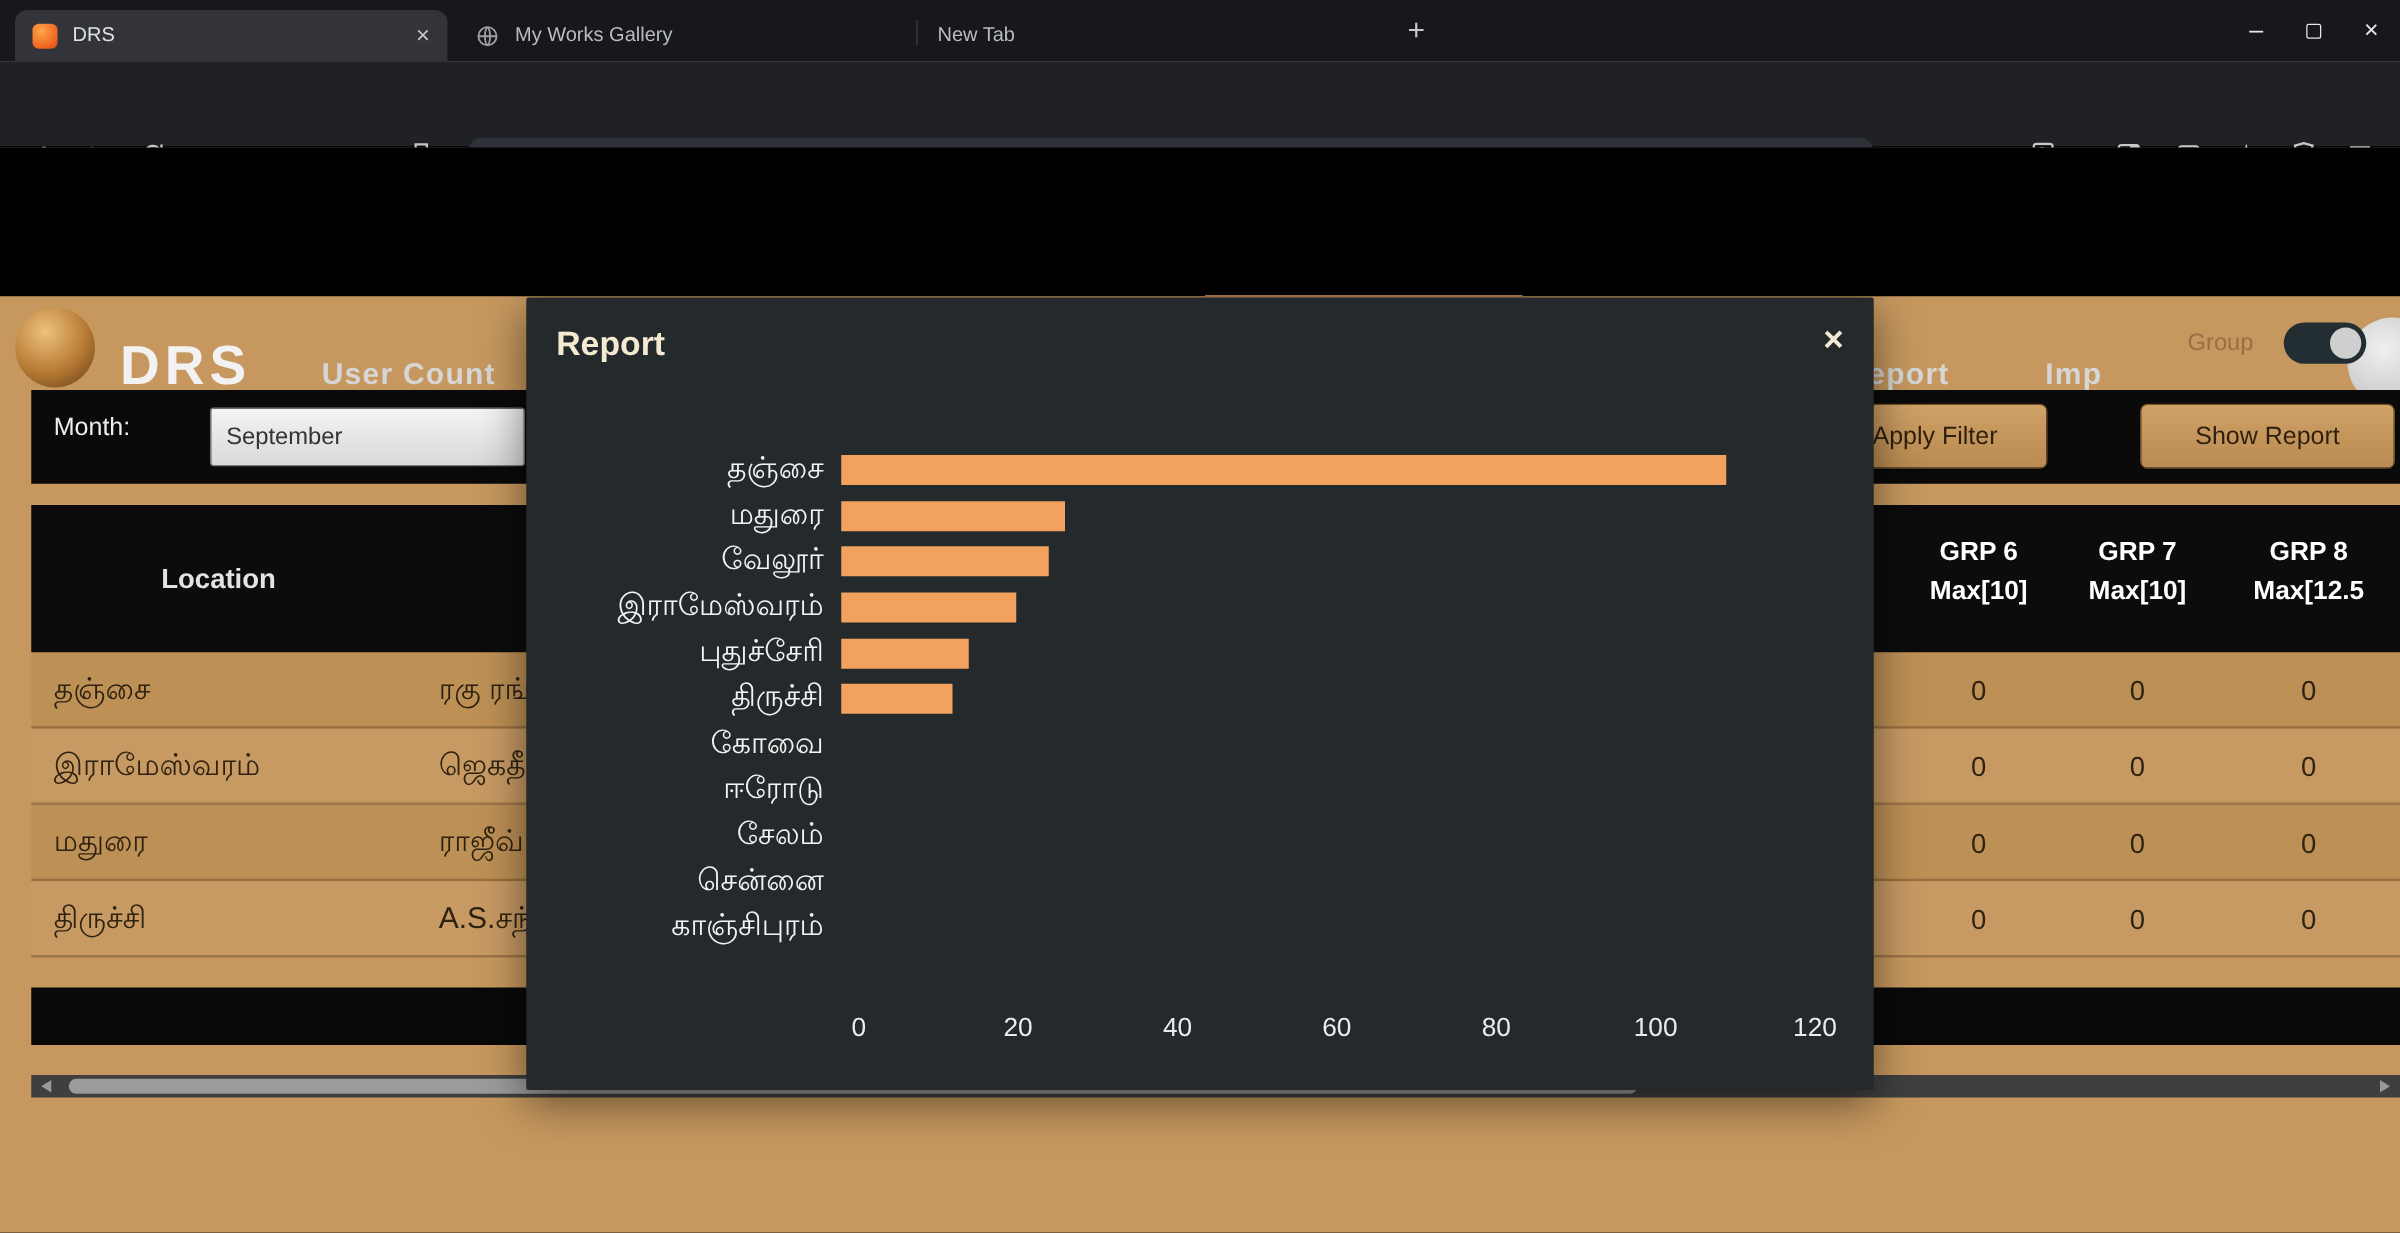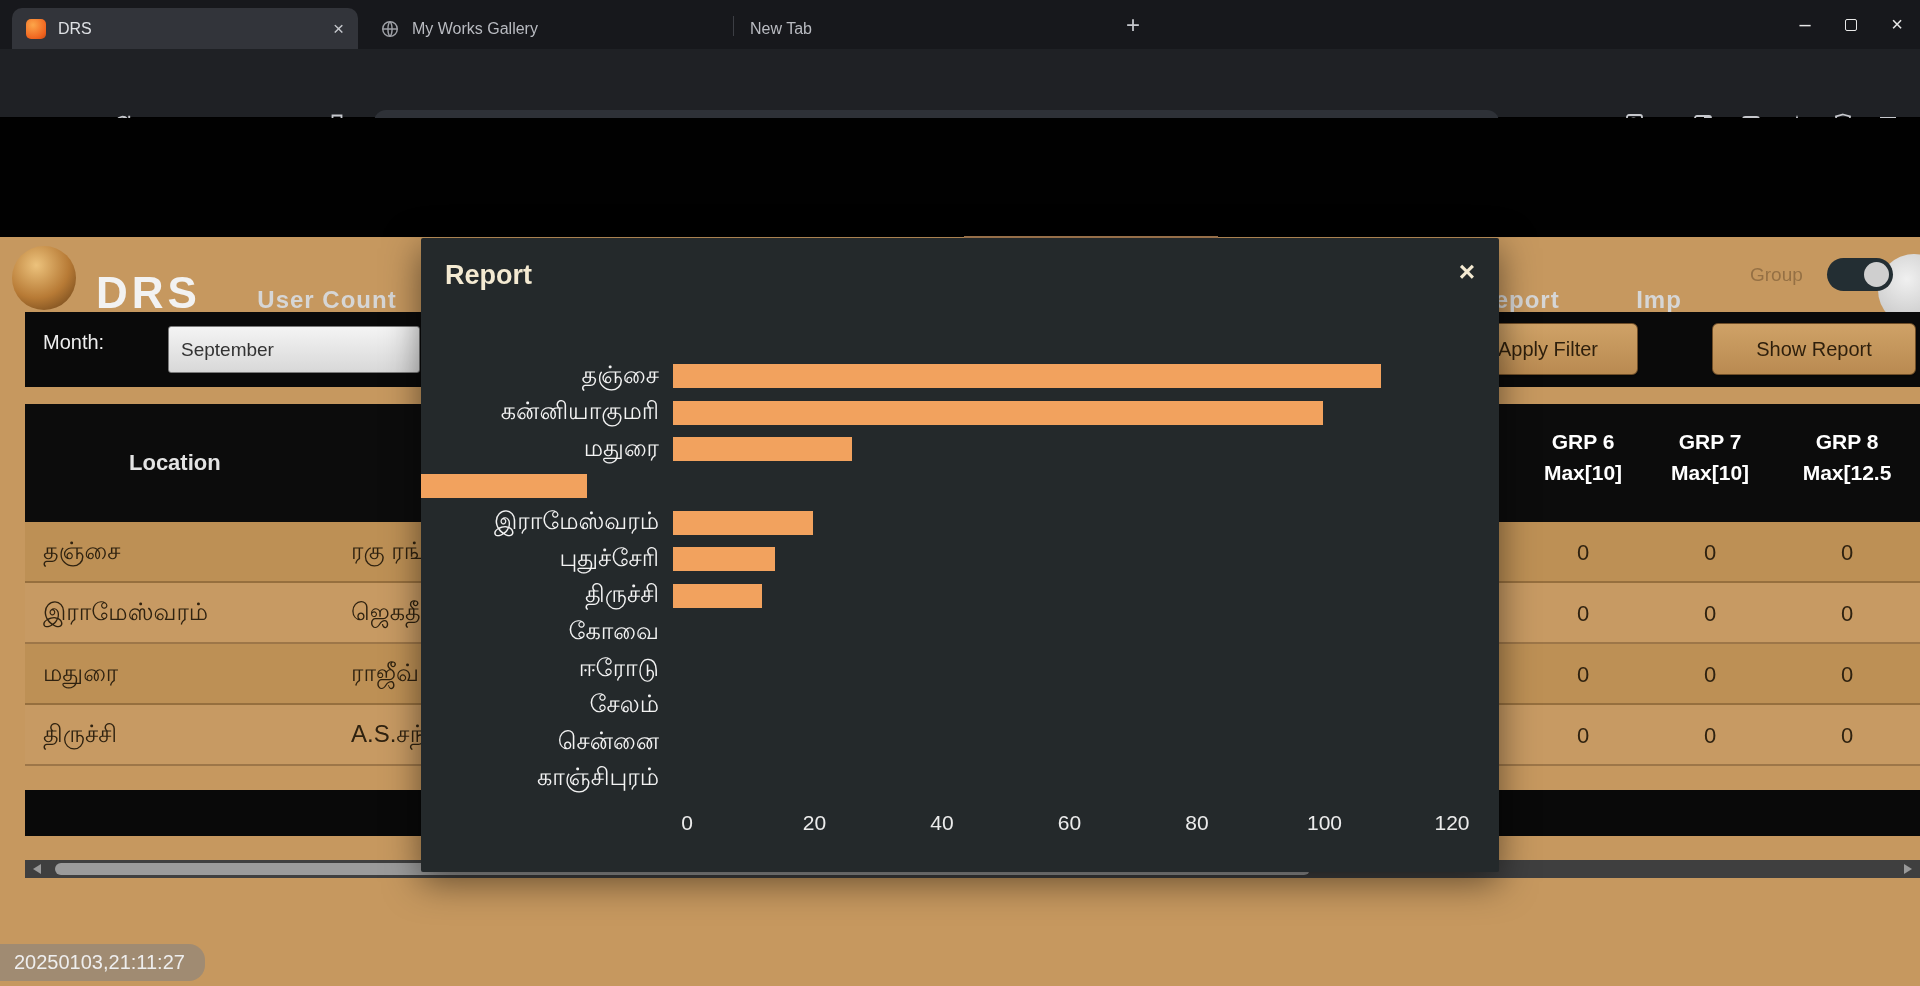--- a/index.html
+++ b/index.html
@@ -290,39 +290,35 @@
   </div>
 
   <div class="footer-strip"></div>
 
   <div class="hscroll">
     <span class="scroll-arrow arrow-left"></span>
     <span class="scroll-arrow arrow-right"></span>
     <div class="hthumb"></div>
   </div>
 
-  <div class="timestamp">20250103,21:11:27</div>
 
   <div class="modal">
     <div class="modal-title">Report</div>
     <div class="modal-close">×</div>
     <div class="chart">
         <div class="chart-row">
           <div class="chart-label">தஞ்சை</div>
           <div class="chart-bar" style="width: 707.625px; background: rgb(242, 162, 94);"></div>
         </div>
         <div class="chart-row">
-          <div class="chart-label">கன்னியாகுமரி</div>
-          <div class="chart-bar" style="width: 650.25px; background: rgb(242, 162, 94);"></div>
-        </div>
-        <div class="chart-row">
           <div class="chart-label">மதுரை</div>
           <div class="chart-bar" style="width: 178.5px; background: rgb(242, 162, 94);"></div>
         </div>
         <div class="chart-row">
+          <div class="chart-label">வேலூர்</div>
           <div class="chart-bar" style="width: 165.75px; background: rgb(242, 162, 94);"></div>
         </div>
         <div class="chart-row">
           <div class="chart-label">இராமேஸ்வரம்</div>
           <div class="chart-bar" style="width: 140.25px; background: rgb(242, 162, 94);"></div>
         </div>
         <div class="chart-row">
           <div class="chart-label">புதுச்சேரி</div>
           <div class="chart-bar" style="width: 102px; background: rgb(242, 162, 94);"></div>
         </div>

